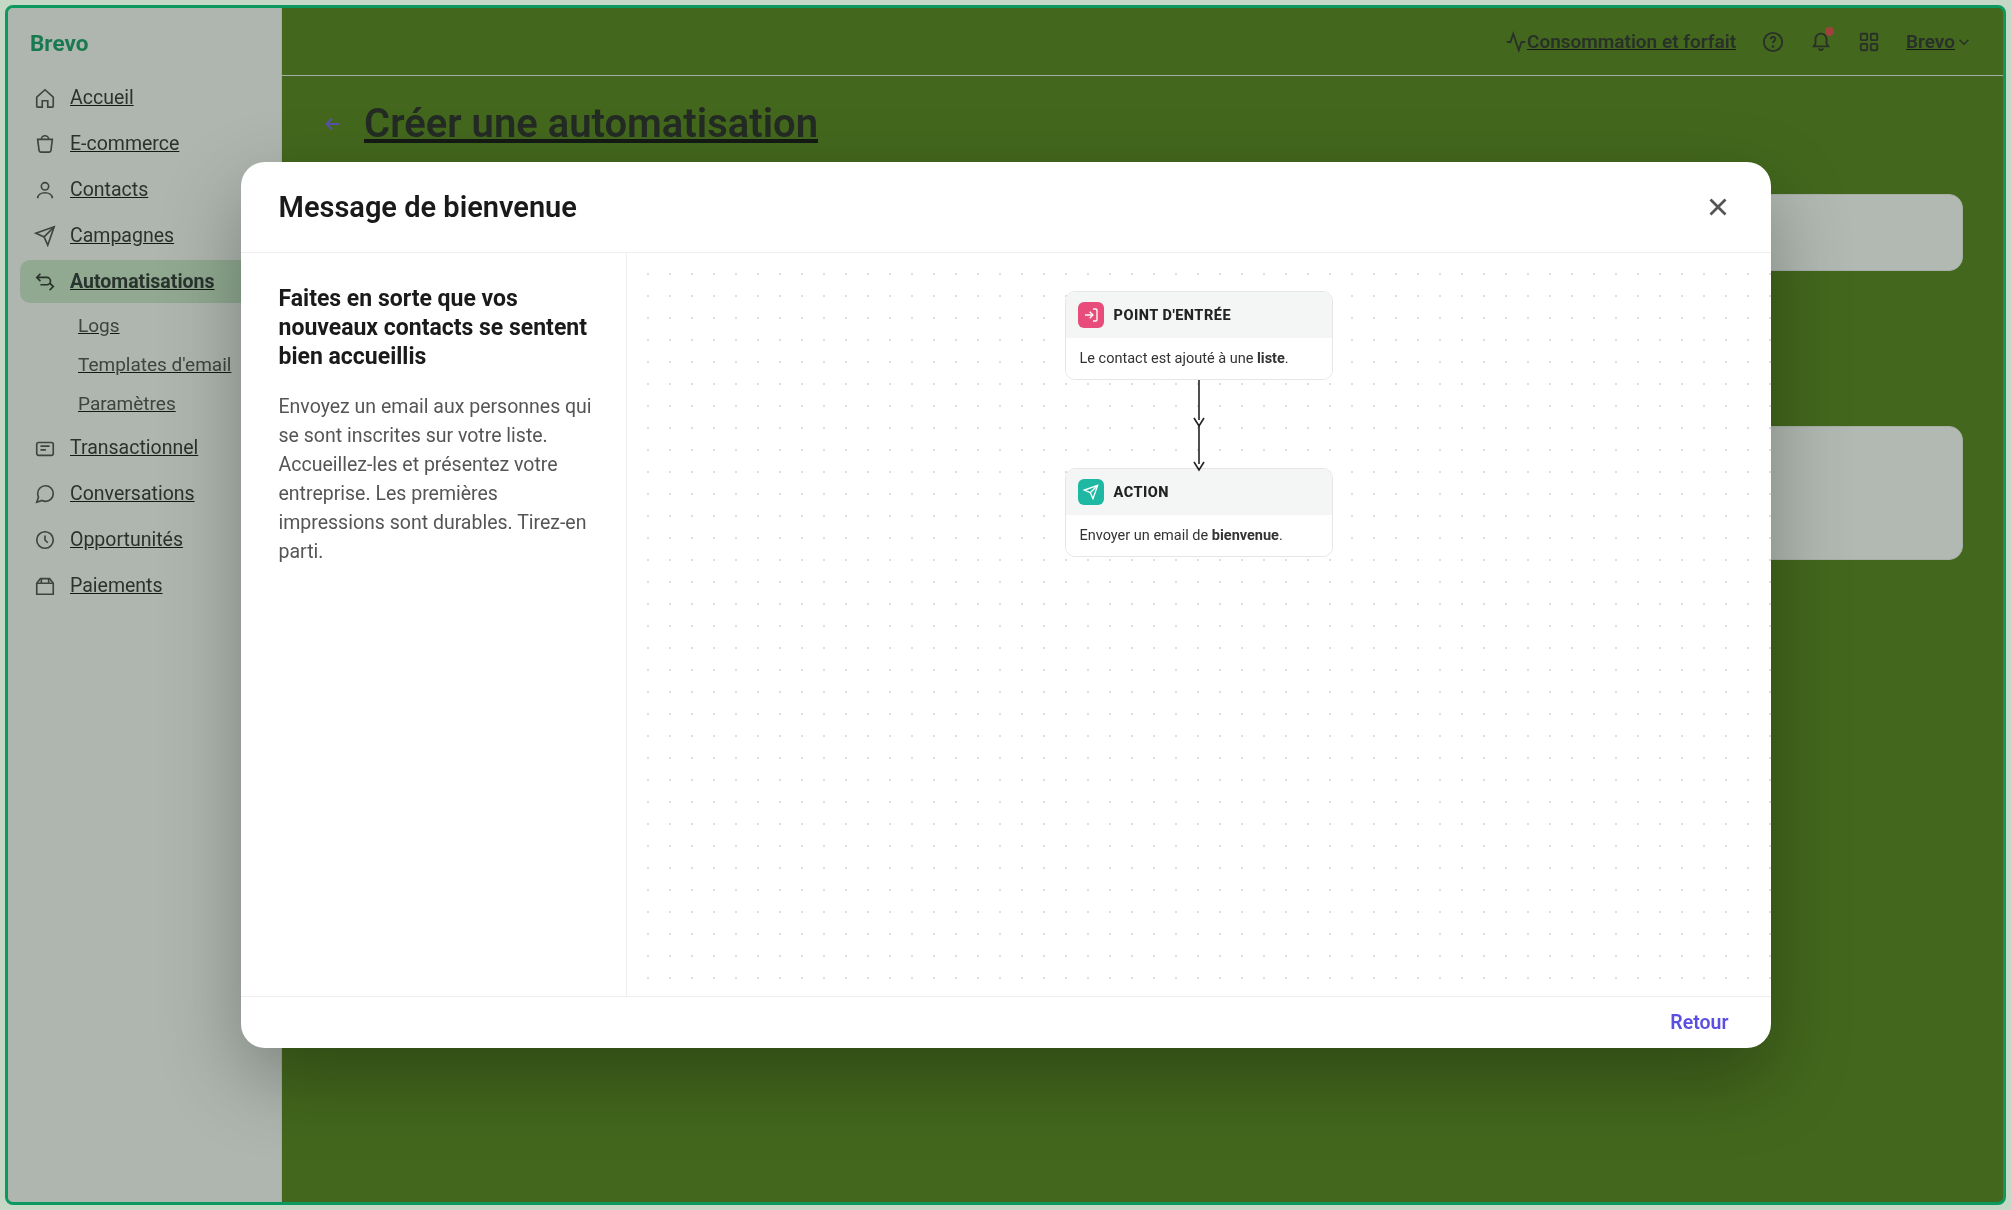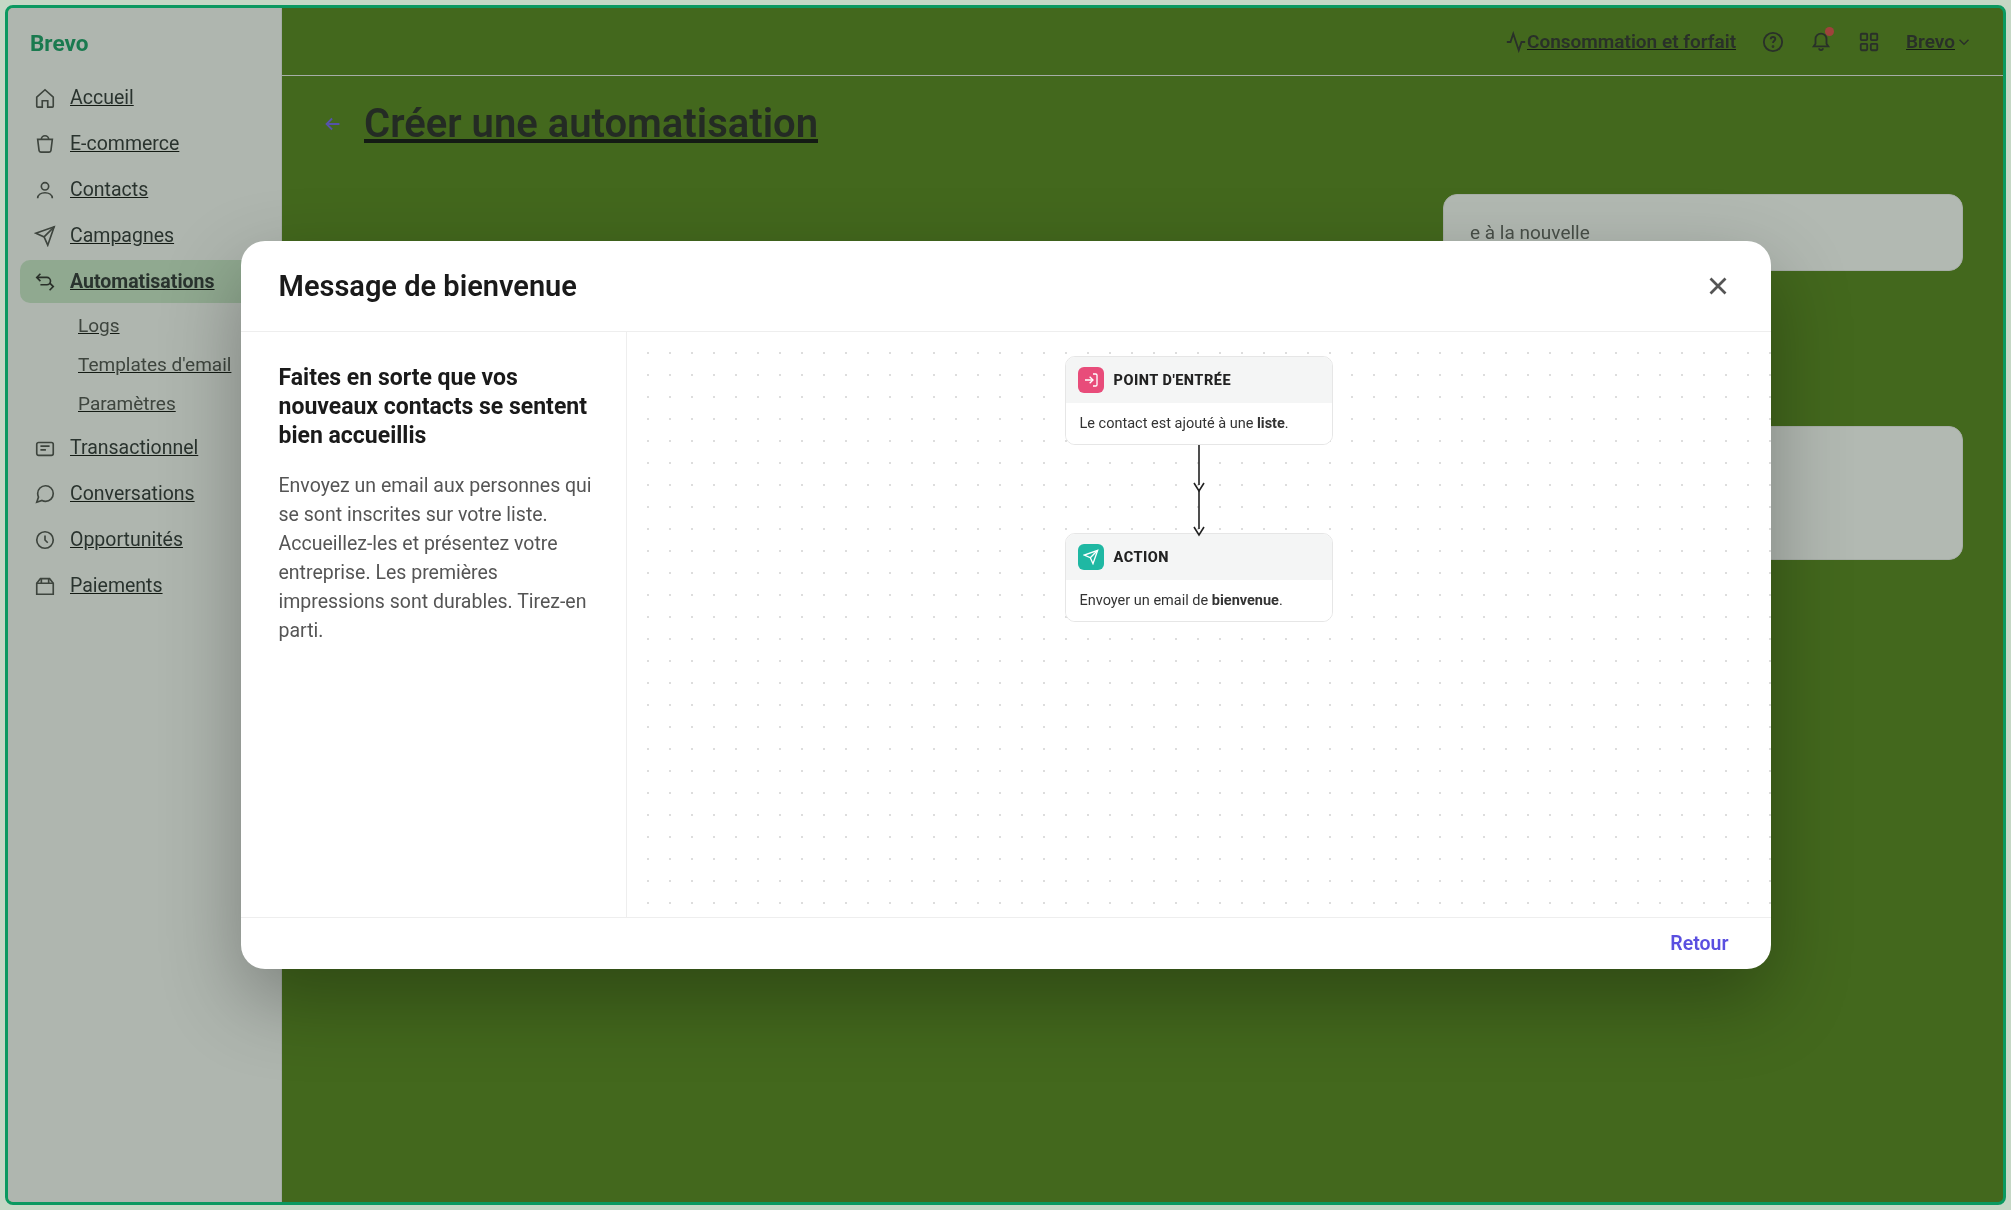--- a/index.html
+++ b/index.html
@@ -21,30 +21,30 @@
 .bell-dot { position: relative; }
 .bell-dot::after { content:''; position:absolute; top:-2px; right:-2px; width:9px; height:9px; background:#e04040; border-radius:50%; }
 .content { padding: 24px 40px; flex:1; position:relative; }
 .page-head { display:flex; align-items:center; gap:20px; margin-bottom:24px; }
 .back-arr { width:22px; height:22px; stroke:#6a5af0; stroke-width:2; fill:none; cursor:pointer; }
 .page-title { font-size: 40px; font-weight:600; color:#1a1a1a; }
 .bg-card-hint { position:absolute; right: 40px; top: 118px; width: 520px; padding: 26px; border: 1px solid #eee; border-radius: 14px; background:#fff; font-size: 19px; color:#555; }
 .bg-card-right { position:absolute; right: 40px; top: 350px; width: 520px; padding: 26px; border:1px solid #eee; border-radius:14px; background:#fff; font-size:19px; color:#555; }
 .bg-card-right .t { font-size:21px; font-weight:700; color:#222; margin-bottom:10px; }
 .overlay { position:absolute; inset:0; background:rgba(52,70,52,0.38); display:flex; align-items:center; justify-content:center; }
-.modal { width: 1530px; height: 728px; background:#fff; border-radius: 24px; display:flex; flex-direction:column; overflow:hidden; box-shadow: 0 30px 80px rgba(0,0,0,0.3); }
+.modal { width: 1530px; height: 886px; background:#fff; border-radius: 24px; display:flex; flex-direction:column; overflow:hidden; box-shadow: 0 30px 80px rgba(0,0,0,0.3); }
 .modal-head { display:flex; align-items:center; justify-content:space-between; padding: 28px 38px; }
 .modal-title { font-size: 29px; font-weight:600; color:#1a1a1a; }
 .close-x { width:30px; height:30px; stroke:#555; stroke-width:2.2; fill:none; cursor:pointer; }
 .modal-body { flex:1; display:flex; border-top:1px solid #eee; min-height:0; }
 .mb-left { width: 386px; border-right:1px solid #eee; padding: 32px 30px 32px 38px; }
 .mb-left h3 { font-size: 23px; font-weight:700; line-height:1.25; color:#1a1a1a; margin-bottom:22px; }
 .mb-left p { font-size: 19.5px; line-height:1.48; color:#555; }
 .mb-right { flex:1; position:relative; background-image: radial-gradient(circle, #ddd 1.2px, transparent 1.2px); background-size: 22px 22px; background-position: 10px 10px; }
-.flow { position:absolute; left:50%; top:24px; transform:translateX(-50%); width: 268px; display:flex; flex-direction:column; align-items:center; }
+.flow { position:absolute; left:50%; top:38px; transform:translateX(-50%); width: 268px; display:flex; flex-direction:column; align-items:center; }
 .node { width: 268px; background:#fff; border:1px solid #e6e6e6; border-radius:10px; overflow:hidden; }
 .node-head { display:flex; align-items:center; gap:10px; padding: 10px 12px; background:#f4f5f5; }
 .node-ico { width:26px; height:26px; border-radius:6px; display:flex; align-items:center; justify-content:center; flex-shrink:0; }
 .node-ico svg { width:16px; height:16px; stroke:#fff; stroke-width:2; fill:none; }
 .ico-pink { background:#e84c7a; }
 .ico-purple { background:#7a6ff0; }
 .ico-teal { background:#1fb8a3; }
 .node-label { font-size:14.5px; font-weight:800; letter-spacing:.5px; color:#222; text-transform:uppercase; }
 .node-body { padding: 12px 14px; font-size:14.5px; color:#333; background:#fff; }
 .conn { width:2px; height:44px; position:relative; }

